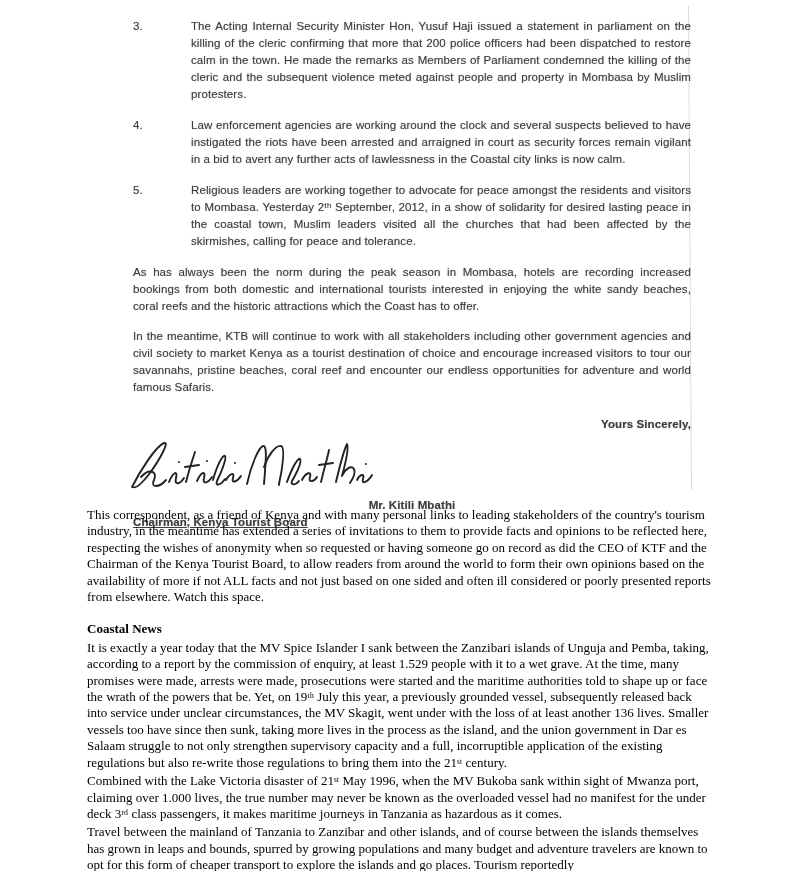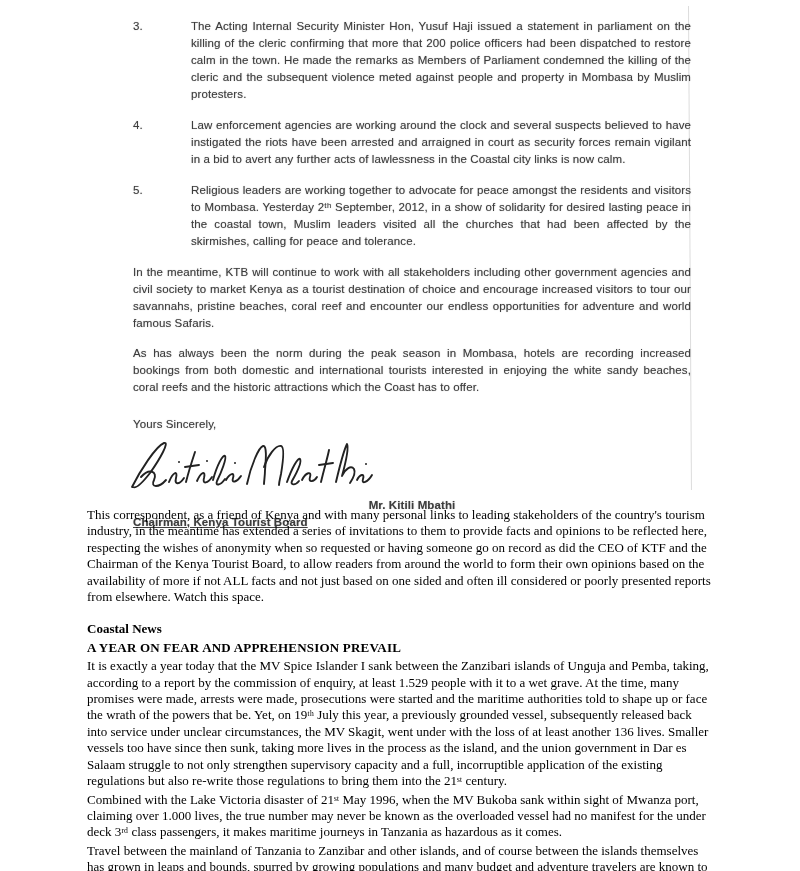--- a/index.html
+++ b/index.html
@@ -33,21 +33,22 @@
     flex:1;
     text-align:justify;
     margin-left:38px;
   }
   .scan-para{
     margin:0 0 13px 0;
     text-align:justify;
   }
   .closing{
     margin-top:20px;
-    font-weight:normal;
+    font-weight:bold;
+    text-align:right;
   }
   .signature-wrap{
     margin:4px 0 2px -4px;
     width:245px;height:58px;
   }
   .signatory-name{
     font-weight:bold;
     margin-top:2px;
     text-align:center;
   }
@@ -102,22 +103,22 @@
     <div class="scan-list-item">
       <span class="num">4.</span>
       <span class="itm-text">Law enforcement agencies are working around the clock and several suspects believed to have instigated the riots have been arrested and arraigned in court as security forces remain vigilant in a bid to avert any further acts of lawlessness in the Coastal city links is now calm.</span>
     </div>
 
     <div class="scan-list-item">
       <span class="num">5.</span>
       <span class="itm-text">Religious leaders are working together to advocate for peace amongst the residents and visitors to Mombasa. Yesterday 2ᵗʰ September, 2012, in a show of solidarity for desired lasting peace in the coastal town, Muslim leaders visited all the churches that had been affected by the skirmishes, calling for peace and tolerance.</span>
     </div>
 
+    <p class="scan-para">As has always been the norm during the peak season in Mombasa, hotels are recording increased bookings from both domestic and international tourists interested in enjoying the white sandy beaches, coral reefs and the historic attractions which the Coast has to offer.</p>
     <p class="scan-para">In the meantime, KTB will continue to work with all stakeholders including other government agencies and civil society to market Kenya as a tourist destination of choice and encourage increased visitors to tour our savannahs, pristine beaches, coral reef and encounter our endless opportunities for adventure and world famous Safaris.</p>
-    <p class="scan-para">As has always been the norm during the peak season in Mombasa, hotels are recording increased bookings from both domestic and international tourists interested in enjoying the white sandy beaches, coral reefs and the historic attractions which the Coast has to offer.</p>
 
     <div class="closing">Yours Sincerely,</div>
 
     <div class="signature-wrap">
       <svg width="245" height="58" viewBox="0 0 245 58">
         <g fill="none" stroke="#222222" stroke-width="1.9" stroke-linecap="round" stroke-linejoin="round">
 
           <path d="M3,50 C11,34 27,9 35,6 C41,4 31,22 21,36 C14,45 7,52 4,50"></path>
           <path d="M12,40 C20,31 29,34 25,43 C21,51 30,51 37,43"></path>
 
@@ -149,19 +150,18 @@
       </svg>
     </div>
 
     <div class="signatory-name">Mr. Kitili Mbathi</div>
     <div class="signatory-title">Chairman, Kenya Tourist Board</div>
   </div>
 
   <div class="typed-block">
     <p class="intro-para">This correspondent, as a friend of Kenya and with many personal links to leading stakeholders of the country's tourism industry, in the meantime has extended a series of invitations to them to provide facts and opinions to be reflected here, respecting the wishes of anonymity when so requested or having someone go on record as did the CEO of KTF and the Chairman of the Kenya Tourist Board, to allow readers from around the world to form their own opinions based on the availability of more if not ALL facts and not just based on one sided and often ill considered or poorly presented reports from elsewhere. Watch this space.</p>
     <p class="section-label">Coastal News</p>
-    <p class="headline">A YEAR ON FEAR AND APPREHENSION PREVAIL</p>
     <p class="body-para">It is exactly a year today that the MV Spice Islander I sank between the Zanzibari islands of Unguja and Pemba, taking, according to a report by the commission of enquiry, at least 1.529 people with it to a wet grave. At the time, many promises were made, arrests were made, prosecutions were started and the maritime authorities told to shape up or face the wrath of the powers that be. Yet, on 19ᵗʰ July this year, a previously grounded vessel, subsequently released back into service under unclear circumstances, the MV Skagit, went under with the loss of at least another 136 lives. Smaller vessels too have since then sunk, taking more lives in the process as the island, and the union government in Dar es Salaam struggle to not only strengthen supervisory capacity and a full, incorruptible application of the existing regulations but also re-write those regulations to bring them into the 21ˢᵗ century.</p>
     <p class="body-para">Combined with the Lake Victoria disaster of 21ˢᵗ May 1996, when the MV Bukoba sank within sight of Mwanza port, claiming over 1.000 lives, the true number may never be known as the overloaded vessel had no manifest for the under deck 3ʳᵈ class passengers, it makes maritime journeys in Tanzania as hazardous as it comes.</p>
     <p class="body-para">Travel between the mainland of Tanzania to Zanzibar and other islands, and of course between the islands themselves has grown in leaps and bounds, spurred by growing populations and many budget and adventure travelers are known to opt for this form of cheaper transport to explore the islands and go places. Tourism reportedly</p>
   </div>
 
 </div>
 
 </body></html>

